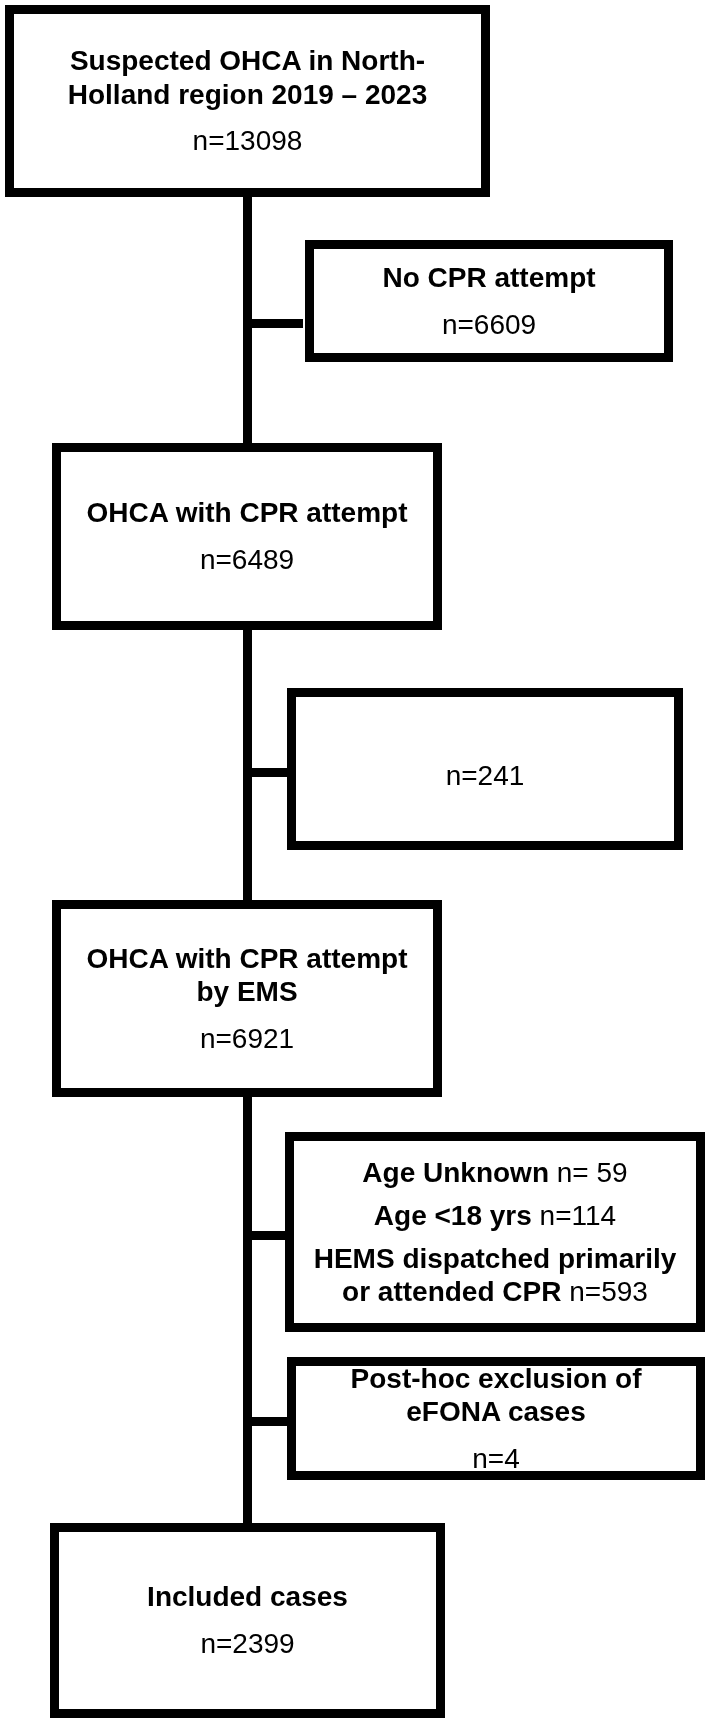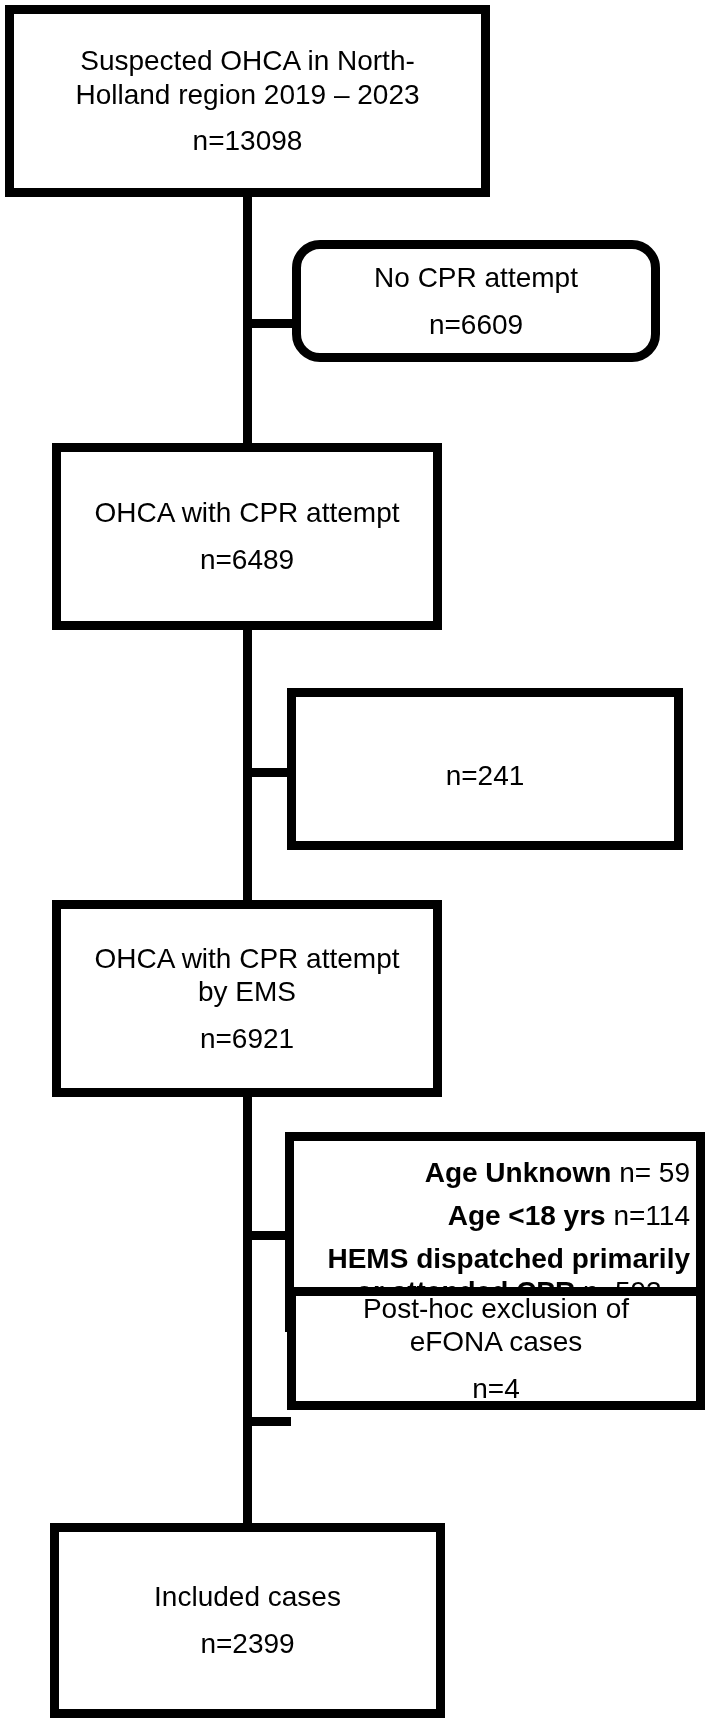--- a/index.html
+++ b/index.html
@@ -18,21 +18,21 @@
     border: 9px solid #000000;
     background: #ffffff;
     display: flex;
     flex-direction: column;
     align-items: center;
     justify-content: center;
     text-align: center;
     padding: 4px 6px;
   }
   .box-label {
-    font-weight: normal;
+    font-weight: bold;
     font-size: 28px;
     line-height: 1.2;
     white-space: pre-line;
   }
   .box-count {
     font-weight: normal;
     font-size: 28px;
     line-height: 1.2;
     margin-top: 13px;
   }
@@ -45,24 +45,24 @@
   .excl-count { font-weight: normal; }
   .conn { position: absolute; background: #000000; }
 
   
   .b-suspected { left: 5px;   top: 5px;    width: 485px; height: 192px; }
   .b-cpr       { left: 52px;  top: 443px;  width: 390px; height: 187px; }
   .b-cpr-ems   { left: 52px;  top: 900px;  width: 390px; height: 197px; }
   .b-included  { left: 50px;  top: 1523px; width: 395px; height: 195px; }
 
   
-  .b-nocpr     { left: 292px; top: 240px;  width: 368px; height: 122px; border-radius: 28px; }
+  .b-nocpr     { left: 305px; top: 240px;  width: 368px; height: 122px; }
   .b-nocprems  { left: 287px; top: 688px;  width: 396px; height: 162px; }
-  .b-criteria  { left: 285px; top: 1132px; width: 420px; height: 200px; align-items: flex-end; }
-  .b-posthoc   { left: 287px; top: 1287px; width: 418px; height: 123px; }
+  .b-criteria  { left: 285px; top: 1132px; width: 420px; height: 200px; }
+  .b-posthoc   { left: 287px; top: 1357px; width: 418px; height: 123px; }
 
   
   .c-trunk1 { left: 243px; top: 195px;  width: 9px;  height: 252px; }
   .c-trunk2 { left: 243px; top: 628px;  width: 9px;  height: 276px; }
   .c-trunk3 { left: 243px; top: 1095px; width: 9px;  height: 432px; }
   .c-br-nocpr    { left: 247px; top: 319px;  width: 56px; height: 9px; }
   .c-br-nocprems { left: 247px; top: 768px;  width: 44px; height: 9px; }
   .c-br-criteria { left: 247px; top: 1231px; width: 42px; height: 9px; }
   .c-br-posthoc  { left: 247px; top: 1417px; width: 44px; height: 9px; }
 </style>

